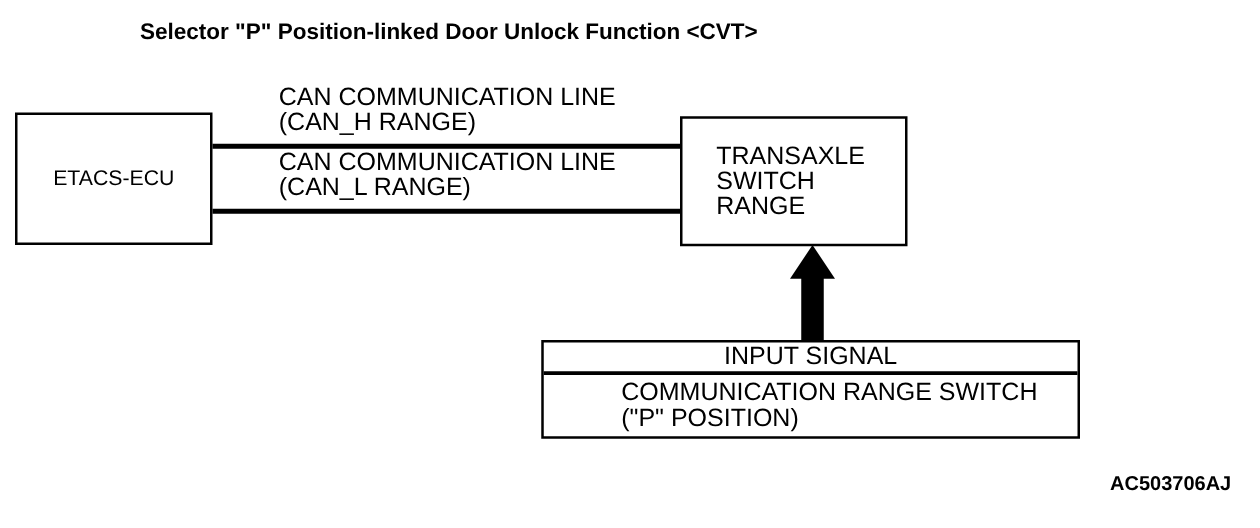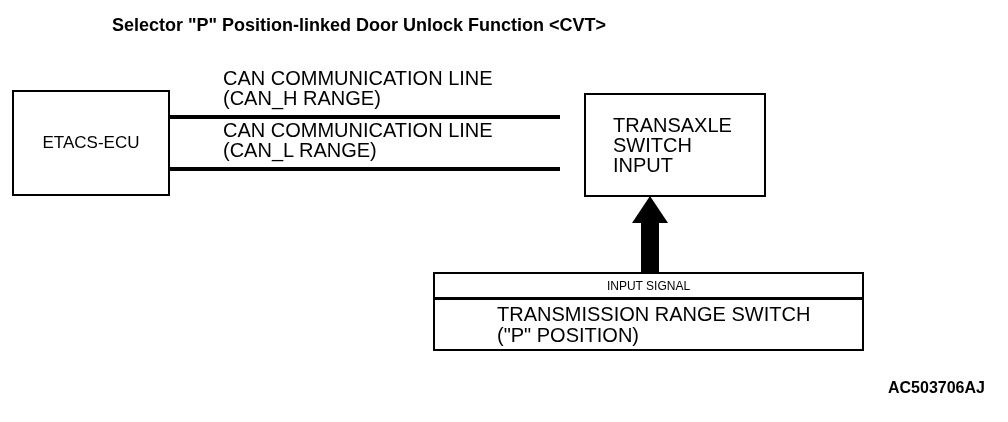--- a/index.html
+++ b/index.html
@@ -34,21 +34,21 @@
     left: 12px;
     top: 90px;
     width: 158px;
     height: 106px;
     display: flex;
     align-items: center;
     justify-content: center;
     font-size: 17px;
   }
   .tcm-box {
-    left: 584px;
+    left: 544px;
     top: 93px;
     width: 182px;
     height: 104px;
     display: flex;
     flex-direction: column;
     justify-content: center;
     padding-left: 27px;
     font-size: 20px;
     line-height: 20px;
   }
@@ -93,21 +93,21 @@
     top: 272px;
     width: 431px;
     height: 79px;
   }
   .input-header {
     height: 23px;
     border-bottom: 3px solid #000000;
     display: flex;
     align-items: center;
     justify-content: center;
-    font-size: 12px;
+    font-size: 20px;
   }
   .input-body {
     padding: 4px 0 0 62px;
     font-size: 20px;
     line-height: 21px;
     white-space: nowrap;
   }
   .ref-code {
     position: absolute;
     left: 888px;
@@ -137,29 +137,29 @@
   </div>
 
   <div class="can-label l">
     <div>CAN COMMUNICATION LINE</div>
     <div>(CAN_L RANGE)</div>
   </div>
 
   <div class="box tcm-box">
     <div>TRANSAXLE</div>
     <div>SWITCH</div>
-    <div>INPUT</div>
+    <div>RANGE</div>
   </div>
 
   <div class="arrow-head"></div>
   <div class="arrow-shaft"></div>
 
   <div class="box input-box">
     <div class="input-header">INPUT SIGNAL</div>
     <div class="input-body">
-      <div>TRANSMISSION RANGE SWITCH</div>
+      <div>COMMUNICATION RANGE SWITCH</div>
       <div>("P" POSITION)</div>
     </div>
   </div>
 
   <div class="ref-code">AC503706AJ</div>
 
 </div>
 
 </body></html>

